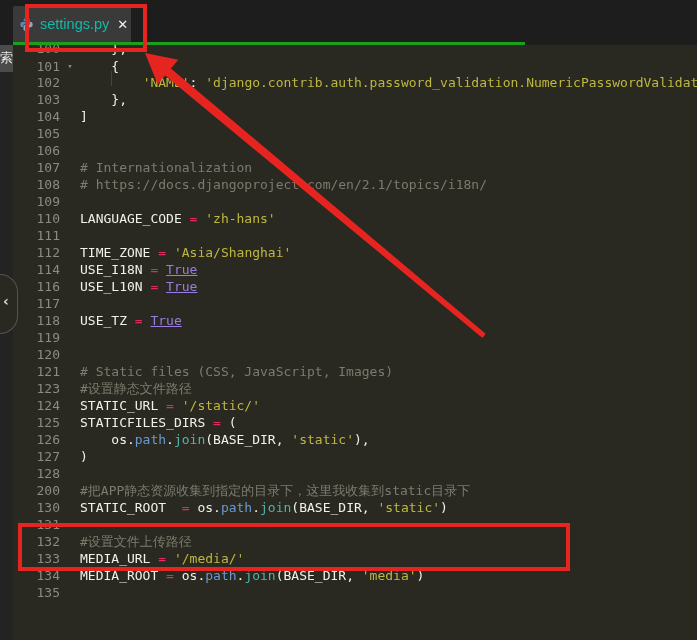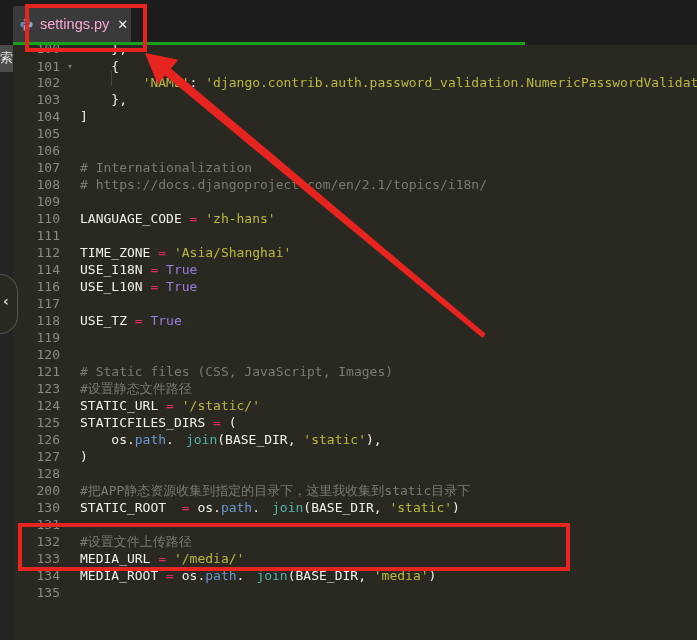--- a/index.html
+++ b/index.html
@@ -11,31 +11,31 @@
          font-size:13px;color:var(--plain,#f1f1ec);}
   .row{height:17px;line-height:26px;white-space:pre;position:relative;}
   .num{display:inline-block;width:60px;text-align:right;color:var(--gutter,#8b8b80);}
   .ext{display:inline-block;width:20px;text-align:center;}
   .fold{color:#85847a;font-size:9px;vertical-align:2px;cursor:pointer;}
   .guide{position:absolute;left:111px;top:1px;bottom:1px;width:1px;background:#45453a;}
   .tk-p{color:var(--plain,#f1f1ec);}
   .tk-s{color:var(--string,#beb83f);}
   .tk-o{color:var(--operator,#e02a68);}
   .tk-c{color:var(--comment,#7c7b6e);}
-  .tk-t{color:var(--keyword-true,#9b7ce0);}
+  .tk-t{color:var(--keyword-true,#9b7ce0);text-decoration:underline;}
   .tk-b{color:var(--path-blue,#6a9ad2);}
-  .tk-f{color:var(--join-teal,#4fb6ae);margin-left:12px;}
+  .tk-f{color:var(--join-teal,#4fb6ae);}
 
   
   .topbar{position:absolute;left:0;top:0;width:697px;height:45px;
           background:var(--topbar-bg,#1d1d1d);z-index:10;}
   .tab{position:absolute;left:13px;top:6px;width:118px;height:36px;
        background:var(--tab-bg,#3a3a3a);border-radius:2px 2px 0 0;
        display:flex;align-items:center;padding:0 6px;box-sizing:border-box;cursor:pointer;}
-  .tab-title{font-family:"Liberation Sans",sans-serif;font-size:14.5px;color:#f9a8d4;
+  .tab-title{font-family:"Liberation Sans",sans-serif;font-size:14.5px;color:#14b8a6;
              margin-left:6px;white-space:nowrap;}
   .tab-close{margin-left:8px;color:#f2f2f2;font-size:13px;font-weight:bold;
              font-family:"DejaVu Sans",sans-serif;cursor:pointer;line-height:1;}
   .active-underline{position:absolute;left:13px;top:42px;width:512px;height:3px;
                     background:var(--active-tab-green,#1aa01a);}
 
   
   .strip{position:absolute;left:0;top:45px;width:13px;height:595px;background:#232323;z-index:11;}
   .strip-tab{position:absolute;left:0;top:0;width:13px;height:27px;background:#4b4b4b;
              overflow:hidden;color:#e9e9e9;font-size:13px;line-height:26px;text-align:center;

